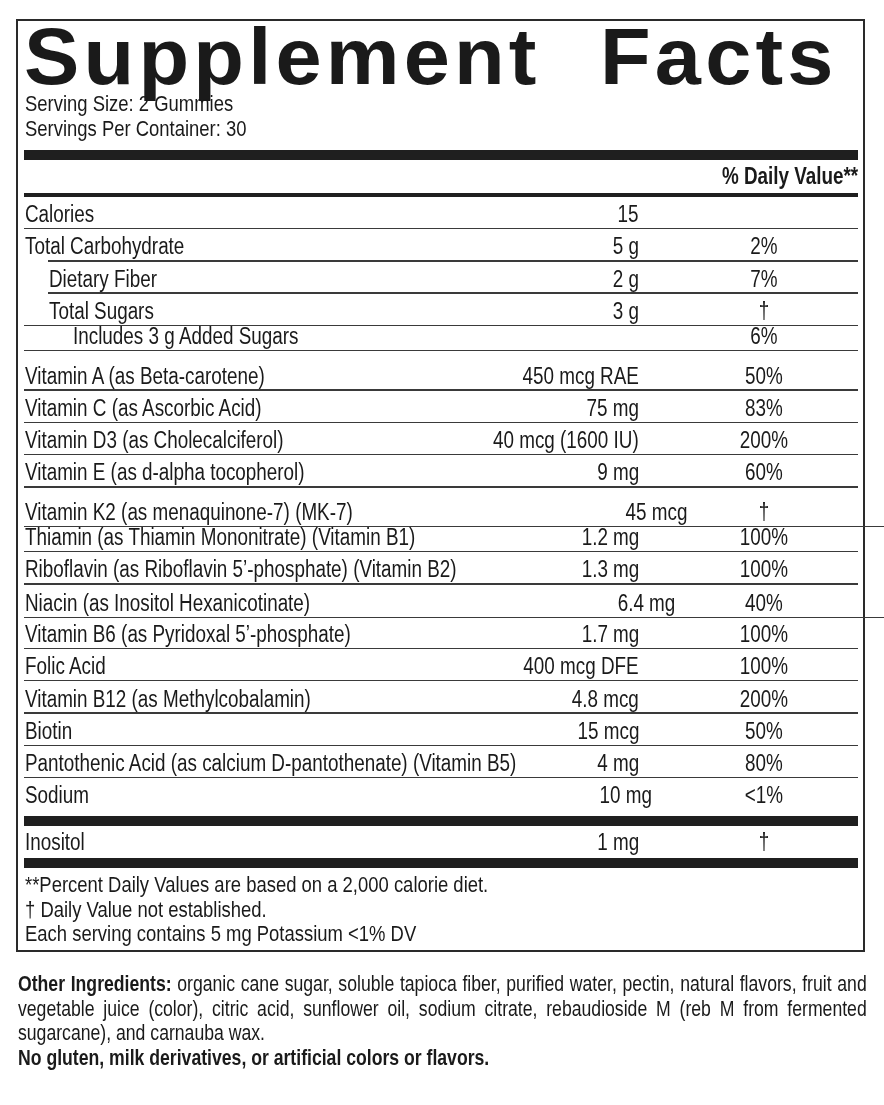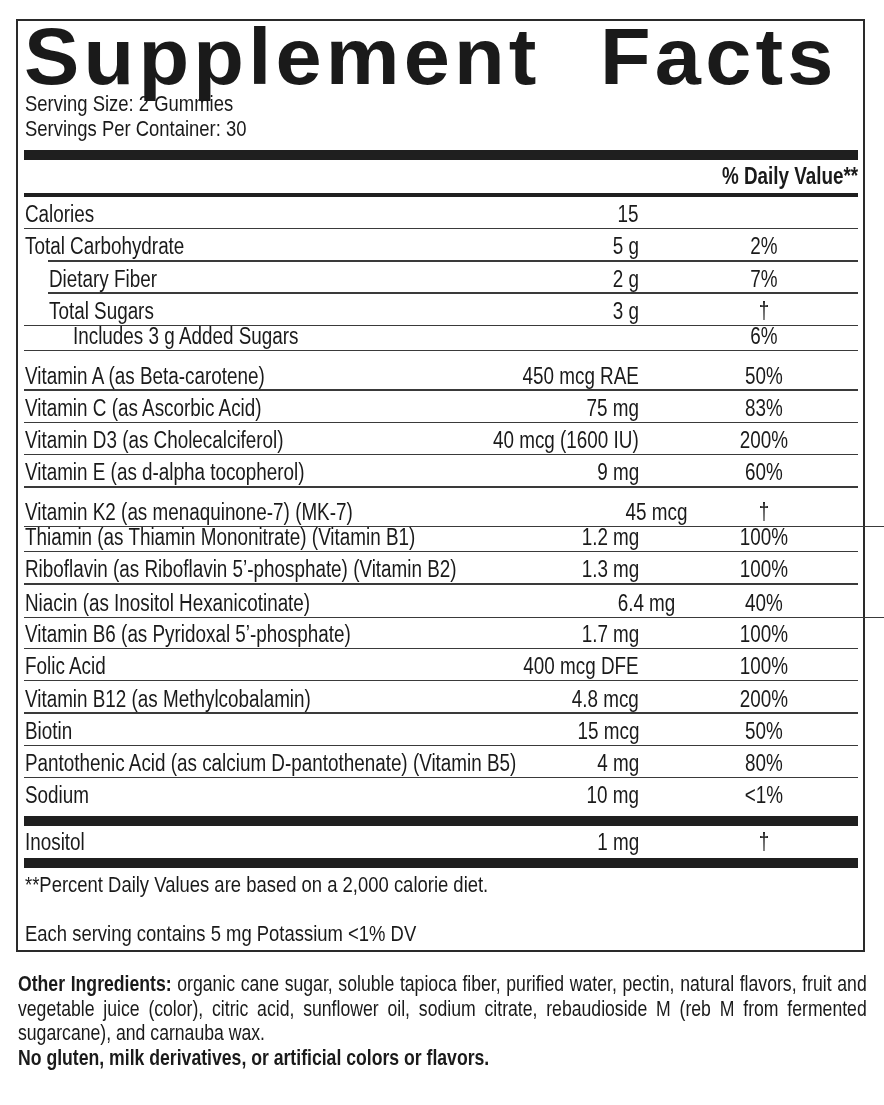--- a/index.html
+++ b/index.html
@@ -150,40 +150,43 @@
       <span class="amt cond cr">15 mcg</span>
       <span class="dv cond cc">50%</span>
       <div class="rline" style="left:6px;"></div>
     </div>
     <div class="row" style="top:725.1px;">
       <span class="name cond cl" style="left:7px;">Pantothenic Acid (as calcium D-pantothenate) (Vitamin B5)</span>
       <span class="amt cond cr">4 mg</span>
       <span class="dv cond cc">80%</span>
       <div class="rline" style="left:6px;"></div>
     </div>
-    <div class="row" style="top:757.4px;">
+    <div class="row" style="top:757.4px;padding-left:13px;">
       <span class="name cond cl" style="left:7px;">Sodium</span>
       <span class="amt cond cr">10 mg</span>
       <span class="dv cond cc">&lt;1%</span>
     </div>
   </div>
 
   <div class="bar" style="top:795px; height:9.5px;"></div>
 
   <div class="row" style="top:804px;">
     <span class="name cond cl" style="left:7px;">Inositol</span>
     <span class="amt cond cr">1 mg</span>
     <span class="dv cond cc">†</span>
   </div>
 
   <div class="bar" style="top:837px; height:9.5px;"></div>
 
   <div class="foot" style="top:852px;">
     <span class="cond cl">**Percent Daily Values are based on a 2,000 calorie diet.</span>
   </div>
+  <div class="foot" style="top:876.5px;">
+    <span class="cond cl">† Daily Value not established.</span>
+  </div>
   <div class="foot" style="top:901px;">
     <span class="cond cl">Each serving contains 5 mg Potassium &lt;1% DV</span>
   </div>
 </div>
 
 <div class="ingredients">
   <span class="inner">
     <span style="display:block; text-align:justify; text-align-last:left;"><b>Other Ingredients:</b><span> organic cane sugar, soluble tapioca fiber, purified water, pectin, natural flavors, fruit and vegetable juice (color), citric acid, sunflower oil, sodium citrate, rebaudioside M (reb M from fermented sugarcane), and carnauba wax.</span></span>
     <b style="display:block;">No gluten, milk derivatives, or artificial colors or flavors.</b>
   </span>

